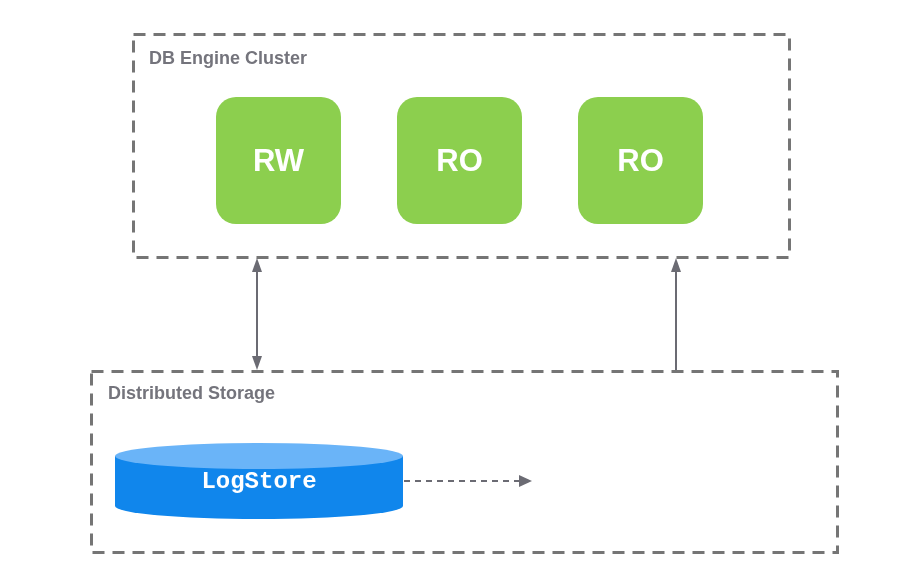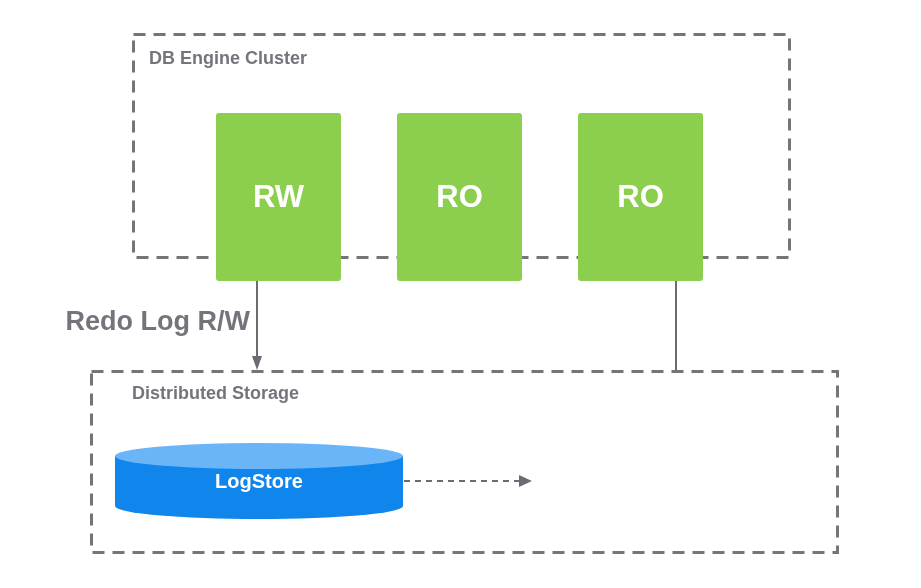--- a/index.html
+++ b/index.html
@@ -23,53 +23,53 @@
   .storage-group { left: 91px;  top: 371px; width: 747px; height: 182px; }
   .box-title {
     position: absolute;
     font-size: 18px;
     font-weight: bold;
     color: #74747c;
     line-height: 1.1;
     white-space: nowrap;
   }
   .cluster-title { left: 16px; top: 15px; }
-  .storage-title { left: 17px; top: 13px; margin-left: 24px; }
+  .storage-title { left: 17px; top: 13px; }
   .node {
     position: absolute;
-    width: 125px; height: 168px;
+    width: 125px; height: 127px;
     background: #8ccf4e;
-    border-radius: 3px;
+    border-radius: 20px;
     display: flex;
     align-items: center;
     justify-content: center;
     color: #ffffff;
     font-size: 31px;
     font-weight: bold;
     top: 63px;
-    margin-top: 16px;
   }
   .node-1 { left: 83px; }
   .node-2 { left: 264px; }
   .node-3 { left: 445px; }
   .cylinder { position: absolute; top: 72px; }
   .cyl-log  { left: 24px;  width: 288px; height: 76px; }
   .cyl-page { left: 440px; width: 285px; height: 76px; }
   .cylinder svg { position: absolute; left: 0; top: 0; }
   .cyl-label {
     position: absolute;
     left: 0; top: 13px;
     width: 100%; height: 50px;
     display: flex;
     align-items: center;
     justify-content: center;
     color: #ffffff;
-    font-size: 20px;
+    font-size: 24px;
     font-weight: bold;
     z-index: 2;
+    font-family: Liberation Mono, monospace;
   }
   .edge-label {
     position: absolute;
     z-index: 2;
     font-size: 27px;
     font-weight: bold;
     color: #74747c;
     line-height: 1.1;
     white-space: nowrap;
   }
@@ -109,21 +109,20 @@
       <span>RW</span>
     </div>
     <div class="node node-2">
       <span>RO</span>
     </div>
     <div class="node node-3">
       <span>RO</span>
     </div>
   </div>
 
-  <div class="edge-label redo-label">Redo Log R/W</div>
 
   <div class="group storage-group">
     <div class="box-title storage-title">Distributed Storage</div>
 
     <div class="cylinder cyl-log">
       <svg width="288" height="76" viewBox="0 0 288 76" xmlns="http://www.w3.org/2000/svg">
         <ellipse cx="144" cy="63" rx="144" ry="13" fill="#1086ec"></ellipse>
         <rect x="0" y="13" width="288" height="50" fill="#1086ec"></rect>
         <ellipse cx="144" cy="13" rx="144" ry="13" fill="#6ab4f8"></ellipse>
       </svg>

